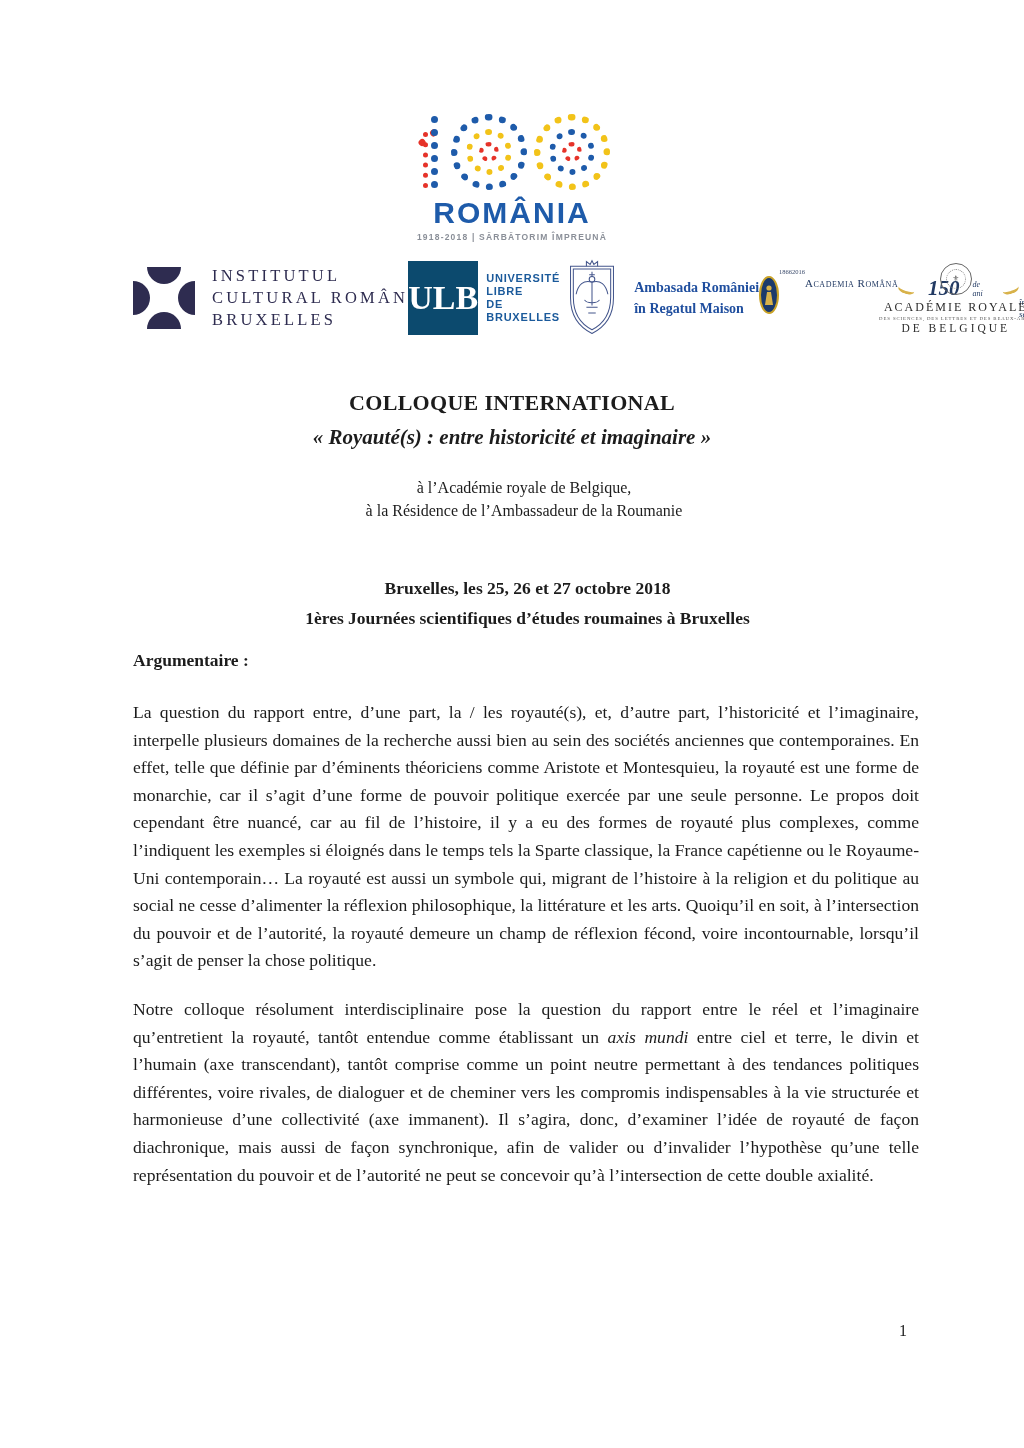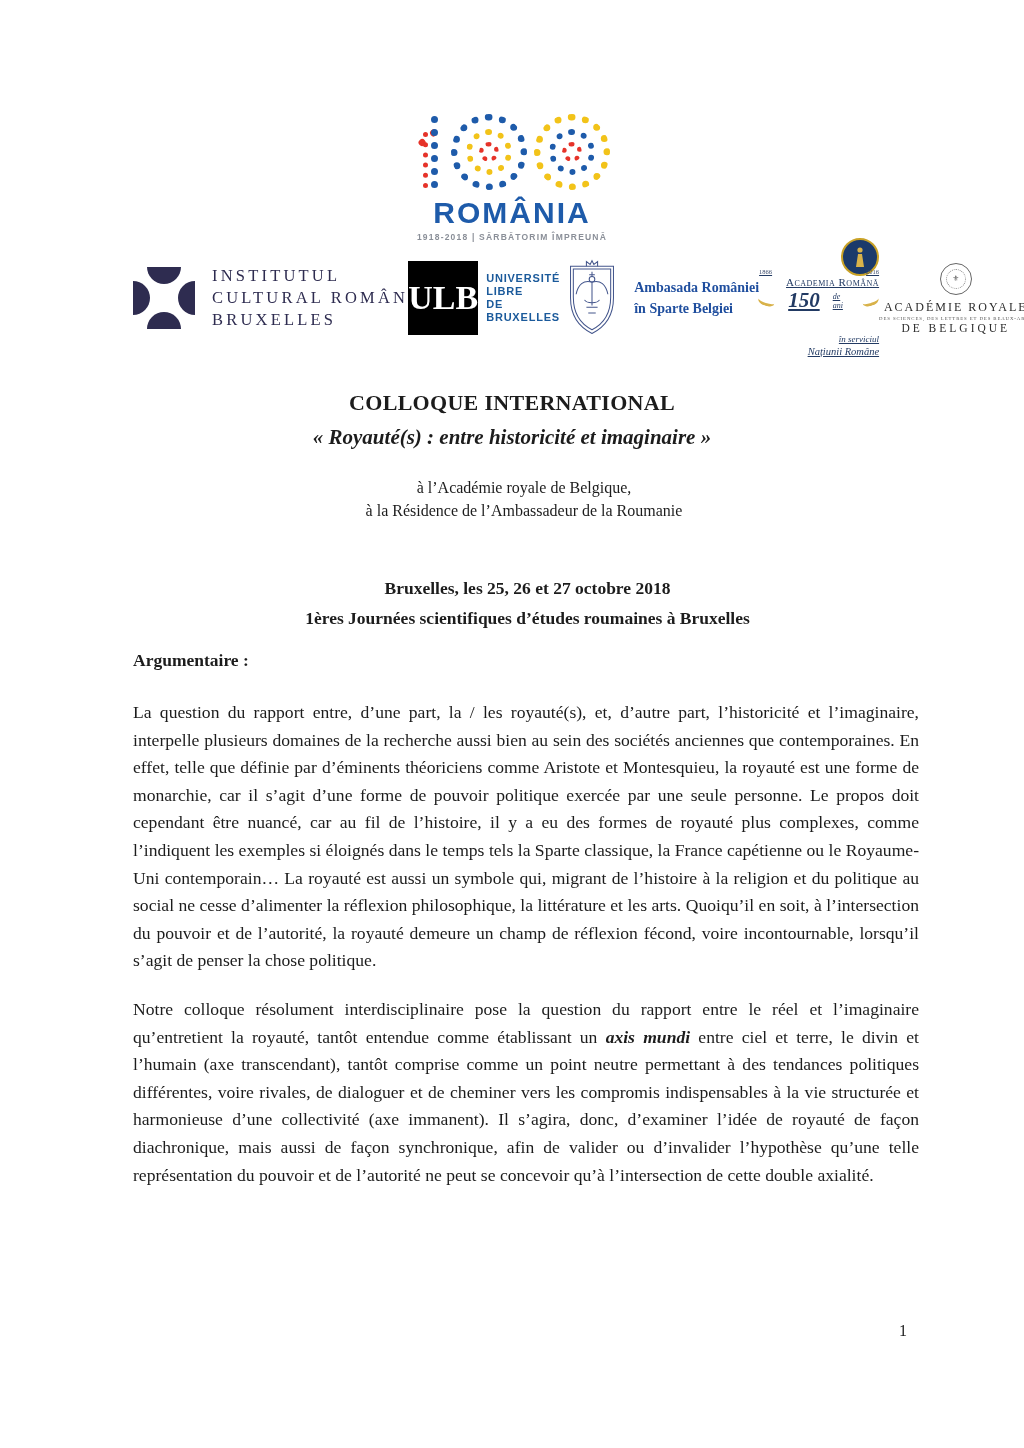--- a/index.html
+++ b/index.html
@@ -29,27 +29,27 @@
   .icr { display:flex; align-items:center; gap:17px; }
   .icr-icon { position:relative; width:62px; height:62px; }
   .icr-icon .petal { position:absolute; background:#2e2c50; }
   .icr-icon .p-top    { left:14px; top:0;    width:34px; height:17px; border-radius:0 0 17px 17px; }
   .icr-icon .p-bottom { left:14px; bottom:0; width:34px; height:17px; border-radius:17px 17px 0 0; }
   .icr-icon .p-left   { left:0; top:14px;  width:17px; height:34px; border-radius:0 17px 17px 0; }
   .icr-icon .p-right  { right:0; top:14px; width:17px; height:34px; border-radius:17px 0 0 17px; }
   .icr-text { color:#2e2c50; font-size:16.5px; letter-spacing:3.2px; line-height:22px; white-space:nowrap; }
 
   .ulb { display:flex; align-items:center; gap:8px; }
-  .ulb-square { width:74px; height:74px; background:#000000; color:#fff; display:flex; align-items:center; justify-content:center; font-weight:bold; font-size:34px; font-family:"Liberation Serif", serif; }
+  .ulb-square { width:74px; height:74px; background:#0c4a6e; color:#fff; display:flex; align-items:center; justify-content:center; font-weight:bold; font-size:34px; font-family:"Liberation Serif", serif; }
   .ulb-text { color:#1b5a9b; font-family:"Liberation Sans", sans-serif; font-weight:bold; font-size:11px; letter-spacing:0.8px; line-height:13px; }
 
   .embassy { display:flex; align-items:center; gap:14px; }
   .embassy-text { color:#1f4e9e; font-weight:bold; font-size:14px; line-height:21px; white-space:nowrap; }
 
-  .academia { display:flex; flex-direction:column; align-items:flex-end; width:120px; color:#223a63;text-decoration:underline; }
+  .academia { display:flex; flex-direction:row; align-items:flex-start; width:120px; color:#223a63; }
   .medallion { width:38px; height:38px; border-radius:50%; background:#1b3a6b; border:2px solid #c9a227; display:flex; align-items:center; justify-content:center; }
   .acad-dates { width:100%; display:flex; justify-content:space-between; font-size:6.5px; color:#3a4a6b; margin-top:-8px; }
   .acad-name { font-variant:small-caps; font-size:11px; letter-spacing:0.5px; margin-top:1px; white-space:nowrap; }
   .acad-150 { display:flex; align-items:center; gap:13px; margin-top:0; }
   .laurel { display:inline-block; width:20px; height:10px; border-bottom:3px solid #d8b24a; border-radius:50%; }
   .laurel.left { transform:rotate(18deg); }
   .laurel.right { transform:rotate(-18deg); }
   .num150 { font-style:italic; font-size:21px; font-weight:bold; color:#223a63; }
   .deani { font-style:italic; font-size:8px; align-self:flex-end; margin-bottom:3px; }
   .acad-line { font-style:italic; font-size:9px; line-height:12px;margin-top:20px; }
@@ -67,21 +67,21 @@
   .doc-title { font-size:22px; font-weight:bold; letter-spacing:0.3px; }
   .doc-subtitle { font-size:21px; font-weight:bold; font-style:italic; margin-top:9px; }
 
   .venues { position:absolute; top:477px; left:12px; width:100%; text-align:center; font-size:16px; line-height:22.5px; }
   .dates { position:absolute; top:573px; left:0; width:100%; text-align:center; font-weight:bold; font-size:17.5px; line-height:30px;padding-left:31px; }
 
   .argumentaire { position:absolute; top:650px; left:133px; font-weight:bold; font-size:17.5px; }
 
   .body-text { position:absolute; top:699px; left:133px; width:786px; font-size:17.6px; line-height:27.6px; text-align:justify; }
   .body-text p + p { margin-top:21px; }
-  .italic { font-style:italic;font-weight:bold; }
+  .italic { font-style:italic; }
 
   .page-number { position:absolute; top:1322px; left:899px; font-size:16px; }
 
   
   .coa { width:56px; height:80px; }
 </style>
 </head>
 <body>
 
 <div class="page">
@@ -141,21 +141,21 @@
           <path d="M24,8 L24,3 L28,6 L30,2 L32,6 L36,3 L36,8"></path>
           <circle cx="30" cy="22" r="3"></circle>
           <path d="M30,14 v5 M27,17 h6"></path>
           <path d="M30,25 C21,22 15,28 13,38 M30,25 C39,22 45,28 47,38"></path>
           <path d="M30,25 V50 M24,52 h12 M26,58 h8"></path>
           <path d="M22,44 c2,4 14,4 16,0"></path>
         </g>
       </svg>
       <div class="embassy-text">
         <div>Ambasada României</div>
-        <div>în Sparte Belgiei</div>
+        <div>în Regatul Maison</div>
       </div>
     </div>
 
     <div class="academia">
       <div class="medallion">
         <svg width="16" height="22" viewBox="0 0 16 22">
           <circle cx="8" cy="4" r="2.6" fill="#d8b24a"></circle>
           <path d="M4,21 L6,8 H10 L12,21 Z" fill="#d8b24a"></path>
         </svg>
       </div>

